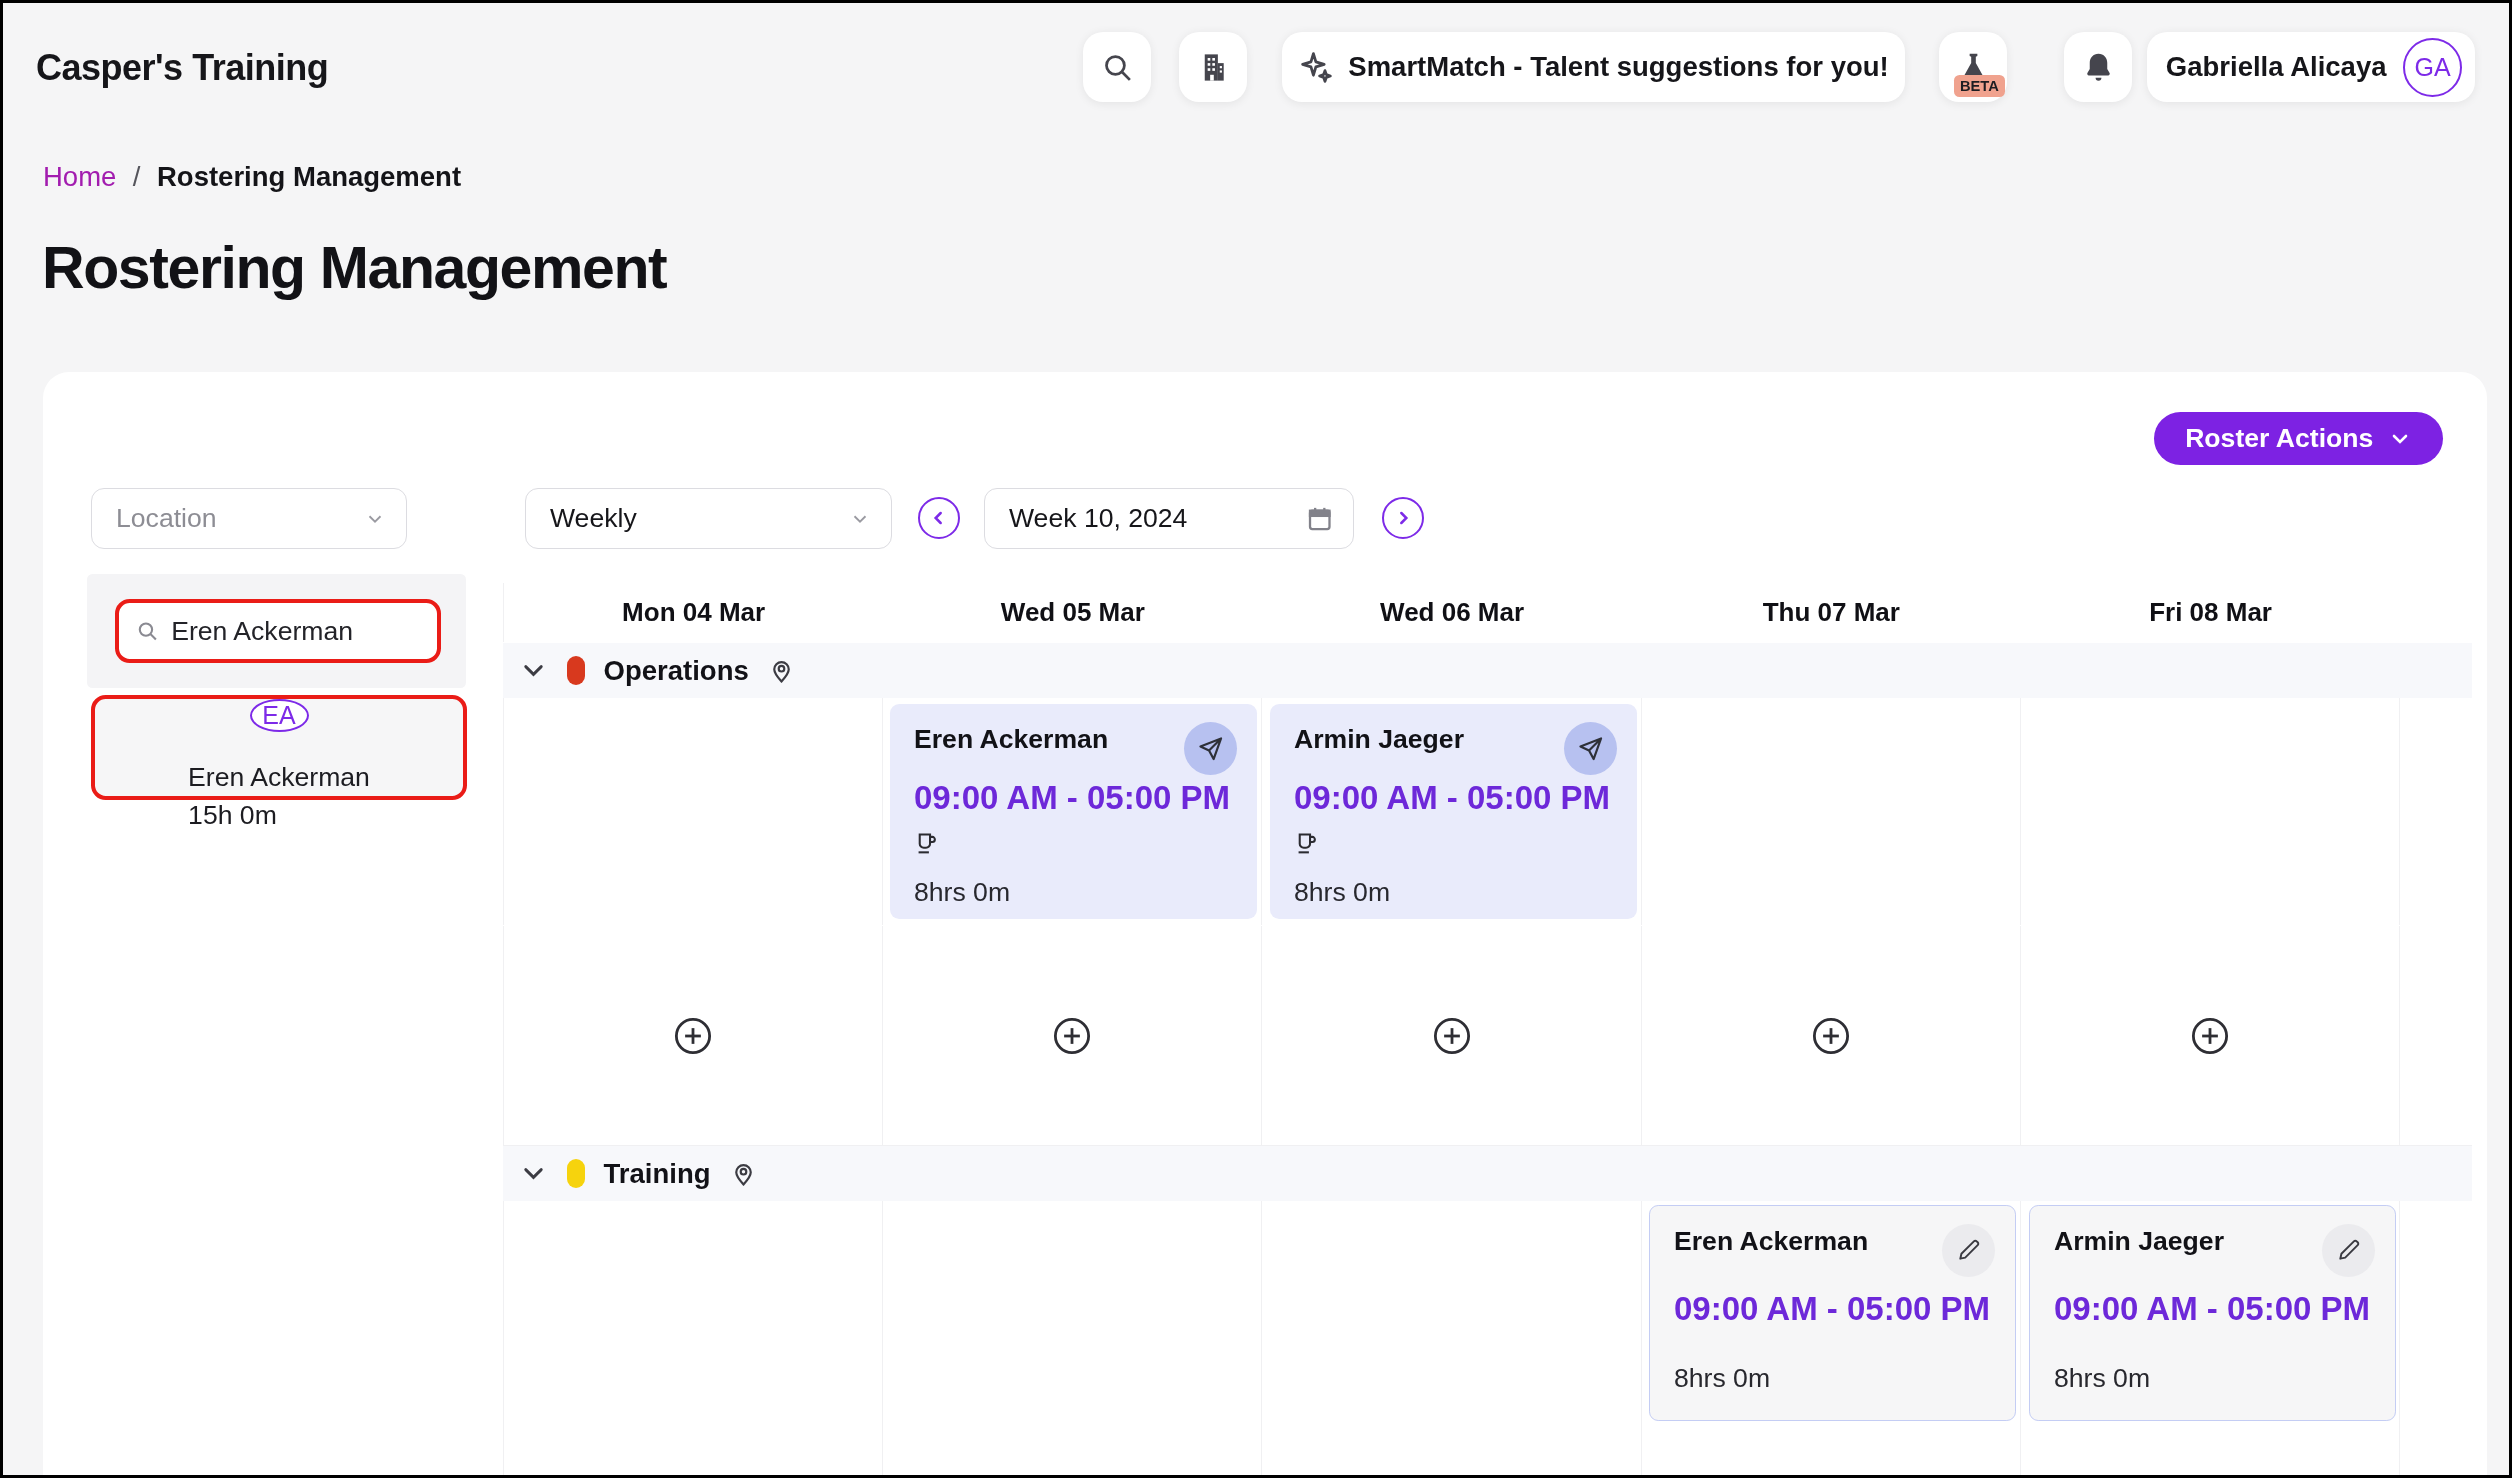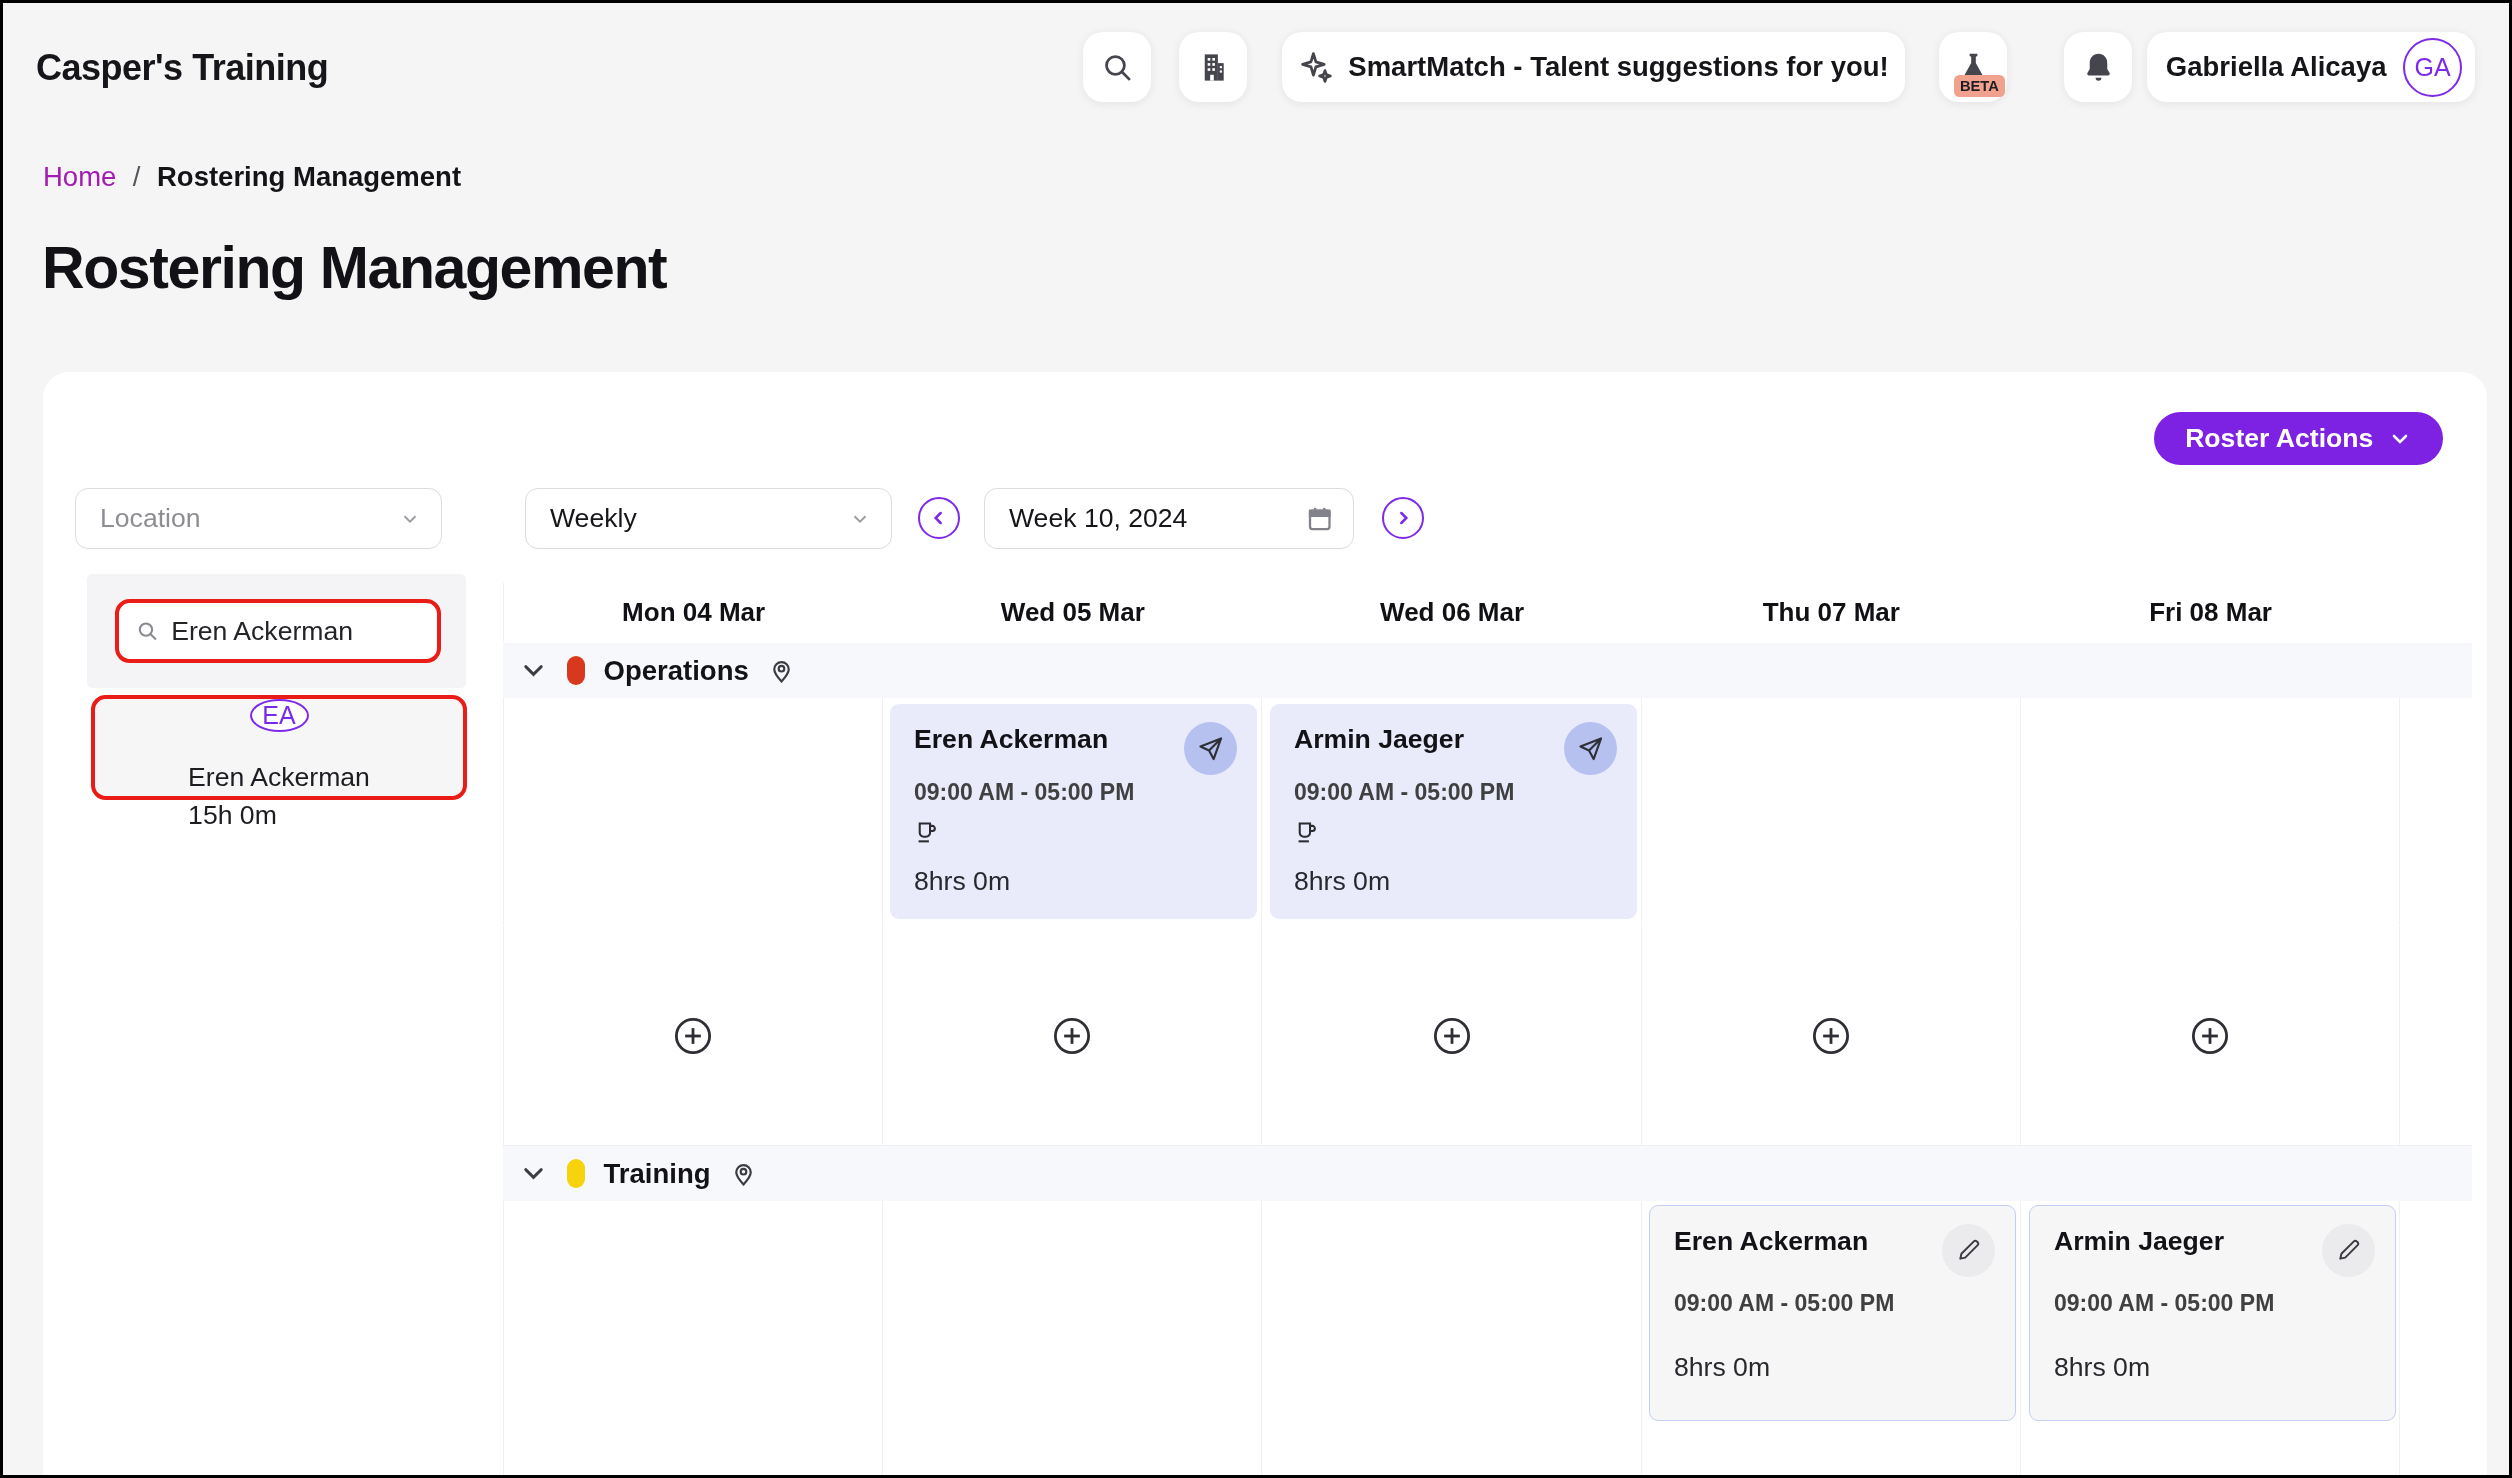--- a/index.html
+++ b/index.html
@@ -107,21 +107,21 @@
 
   .plus-btn { width:42px; height:42px; background:none; border:none; cursor:pointer; color:#2e2e34; }
 
   .shift-card {
     position:absolute; top:5.5px; width:367px; height:215px; border-radius:9.2px;
     padding:20px 24px;
   }
   .shift-blue { background:#e9ebfb; }
   .shift-gray { background:#f6f6f7; border:1.8px solid #c4cdf4; height:216px; top:3.7px; }
   .shift-name { font-size:26.6px; font-weight:700; color:#121217; }
-  .shift-time { font-size:23px; font-weight:700; color:#404040; margin-top:24px; }
+  .shift-time { font-size:33px; font-weight:700; color:#6d28d9; margin-top:24px; }
   .shift-dur  { font-size:26.6px; color:#28282e; }
   .shift-blue .shift-dur { margin-top:16.5px; }
   .shift-gray .shift-time { margin-top:33px; }
   .shift-gray .shift-dur { margin-top:35px; }
   .cup-row { margin-top:13px; height:31px; color:#2b2b31; }
   .corner-chip {
     position:absolute; top:18.3px; right:20px; width:53px; height:53px; border-radius:50%;
     display:flex; align-items:center; justify-content:center; color:#2e2e35;
   }
   .chip-send { background:#b7c1f0; }
@@ -196,21 +196,21 @@
 
 <div class="abs card">
 
   <div class="abs roster-btn">
     <span>Roster Actions</span>
     <svg class="ic" width="24" height="24" viewBox="0 0 24 24" fill="none" stroke="#fff" stroke-width="2.6" stroke-linecap="round">
         <polyline points="6,9 12,15 18,9"></polyline>
       </svg>
   </div>
 
-  <div class="abs select-box" style="left:32px;width:367px">
+  <div class="abs select-box" style="left:48px;width:316px">
     <span class="placeholder">Location</span>
     <svg class="ic" width="22" height="22" viewBox="0 0 24 24" fill="none" stroke="#9a9aa1" stroke-width="2">
         <polyline points="6,9 12,15 18,9"></polyline>
       </svg>
   </div>
   <div class="abs select-box" style="left:482px;width:367px">
     <span>Weekly</span>
     <svg class="ic" width="22" height="22" viewBox="0 0 24 24" fill="none" stroke="#9a9aa1" stroke-width="2">
         <polyline points="6,9 12,15 18,9"></polyline>
       </svg>

